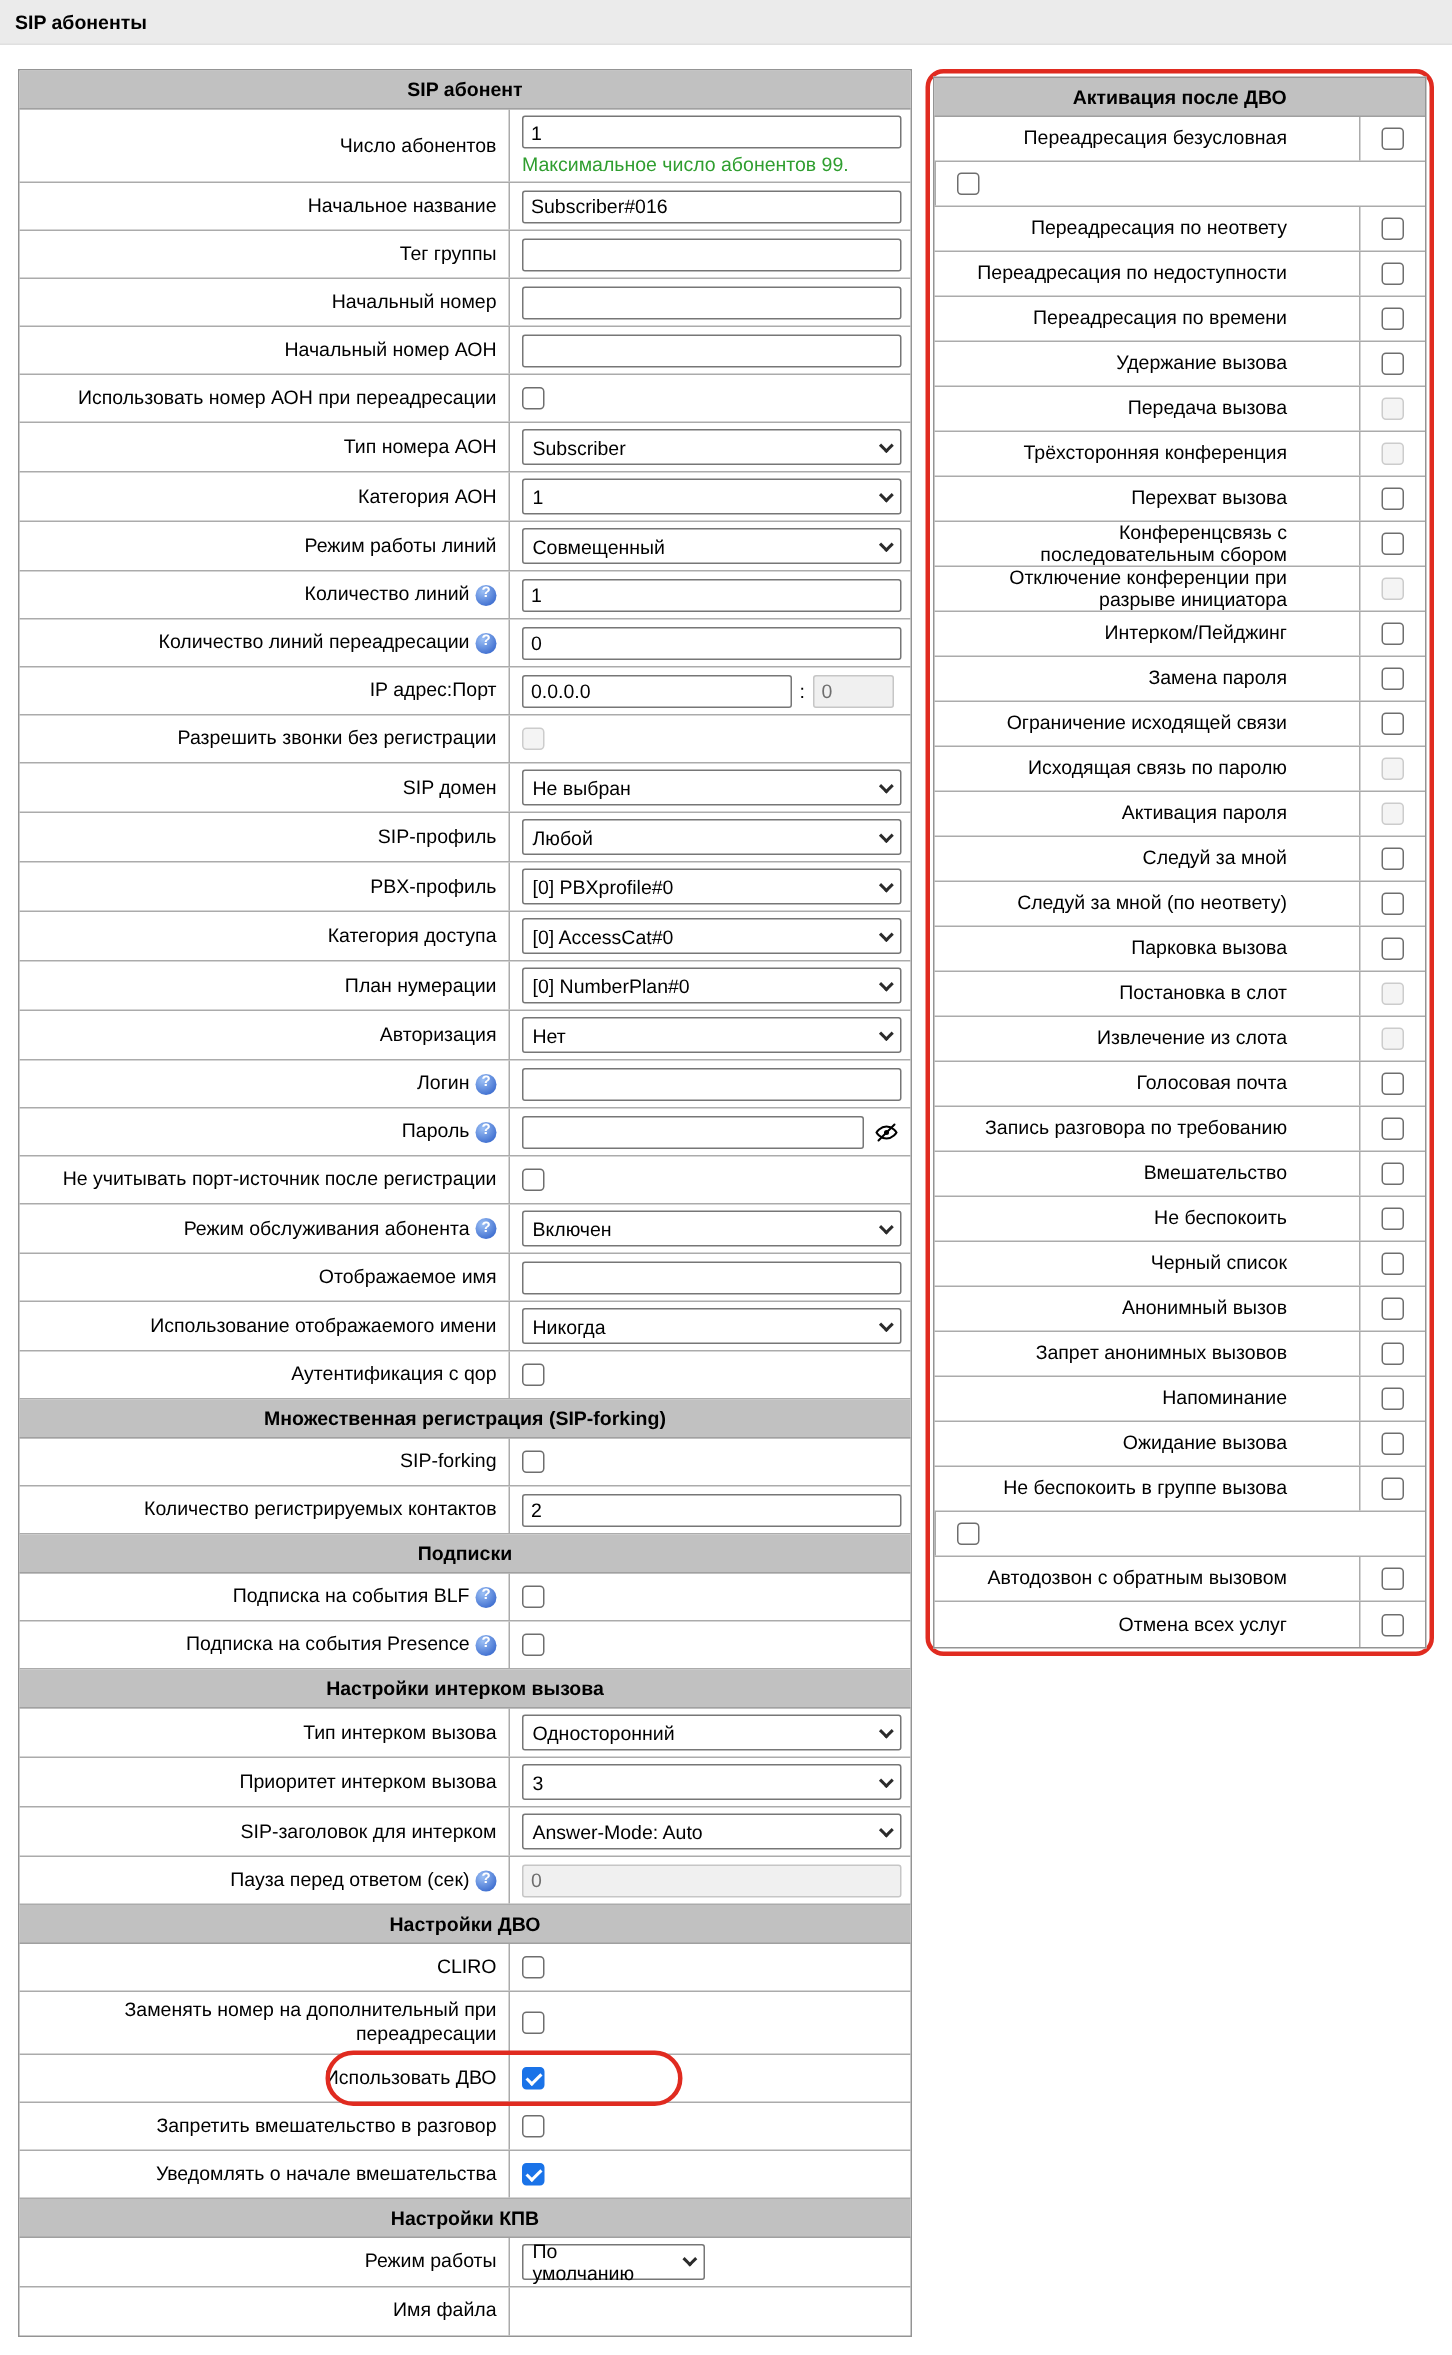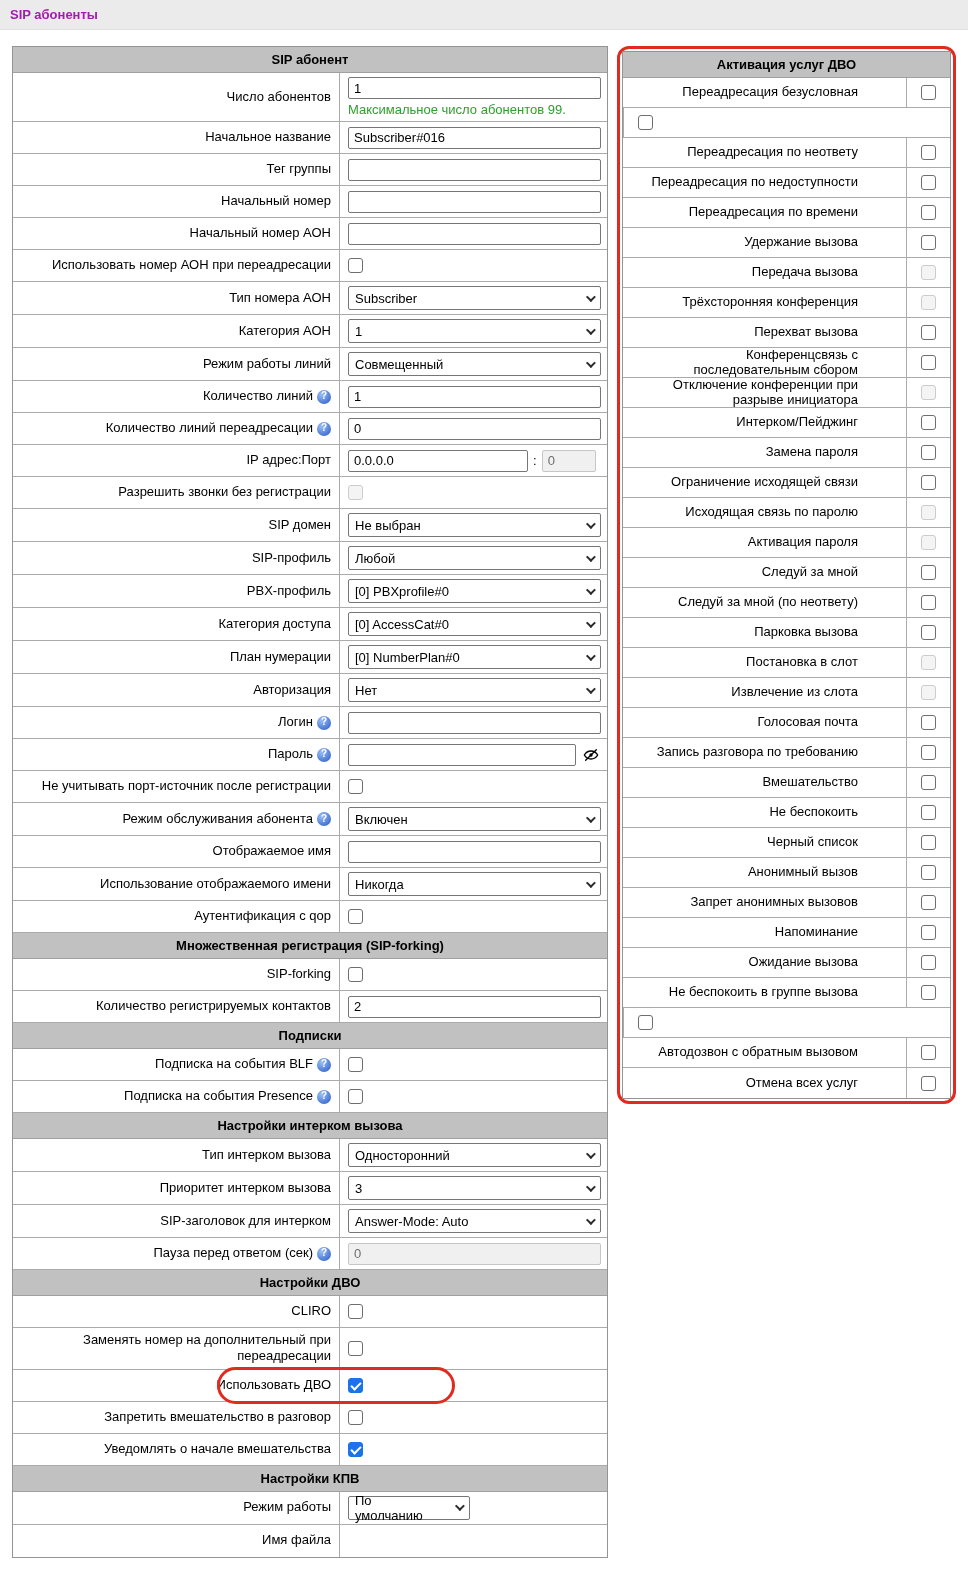--- a/index.html
+++ b/index.html
@@ -11,21 +11,21 @@
     width: 968px;
   }
   .topbar {
     height: 30px;
     background: #ebebeb;
     border-bottom: 1px solid #e0e0e0;
     display: flex;
     align-items: center;
     padding-left: 10px;
     font-weight: bold;
-    color: #a21caf;
+    color: #000000;
   }
   .content {
     display: flex;
     align-items: flex-start;
     padding: 16px 12px 0 12px;
   }
   
   .left-col { width: 596px; }
   .panel {
     width: 596px;
@@ -585,21 +585,21 @@
             <span>Имя файла</span>
           </div>
           <div class="field-cell"></div>
         </div>
       </div>
 
   </div>
 
   <div class="right-wrap">
     <div class="r-panel">
-      <div class="sec-header">Активация услуг ДВО</div>
+      <div class="sec-header">Активация после ДВО</div>
       <div id="right-rows">
           <div class="r-row">
             <div class="r-label">Переадресация безусловная</div>
             <div class="r-cb-cell">
               <span class="cb" role="checkbox" aria-checked="false"></span>
             </div>
           </div>
           <div class="r-row">
             <div class="r-cb-cell">
               <span class="cb" role="checkbox" aria-checked="false"></span>

